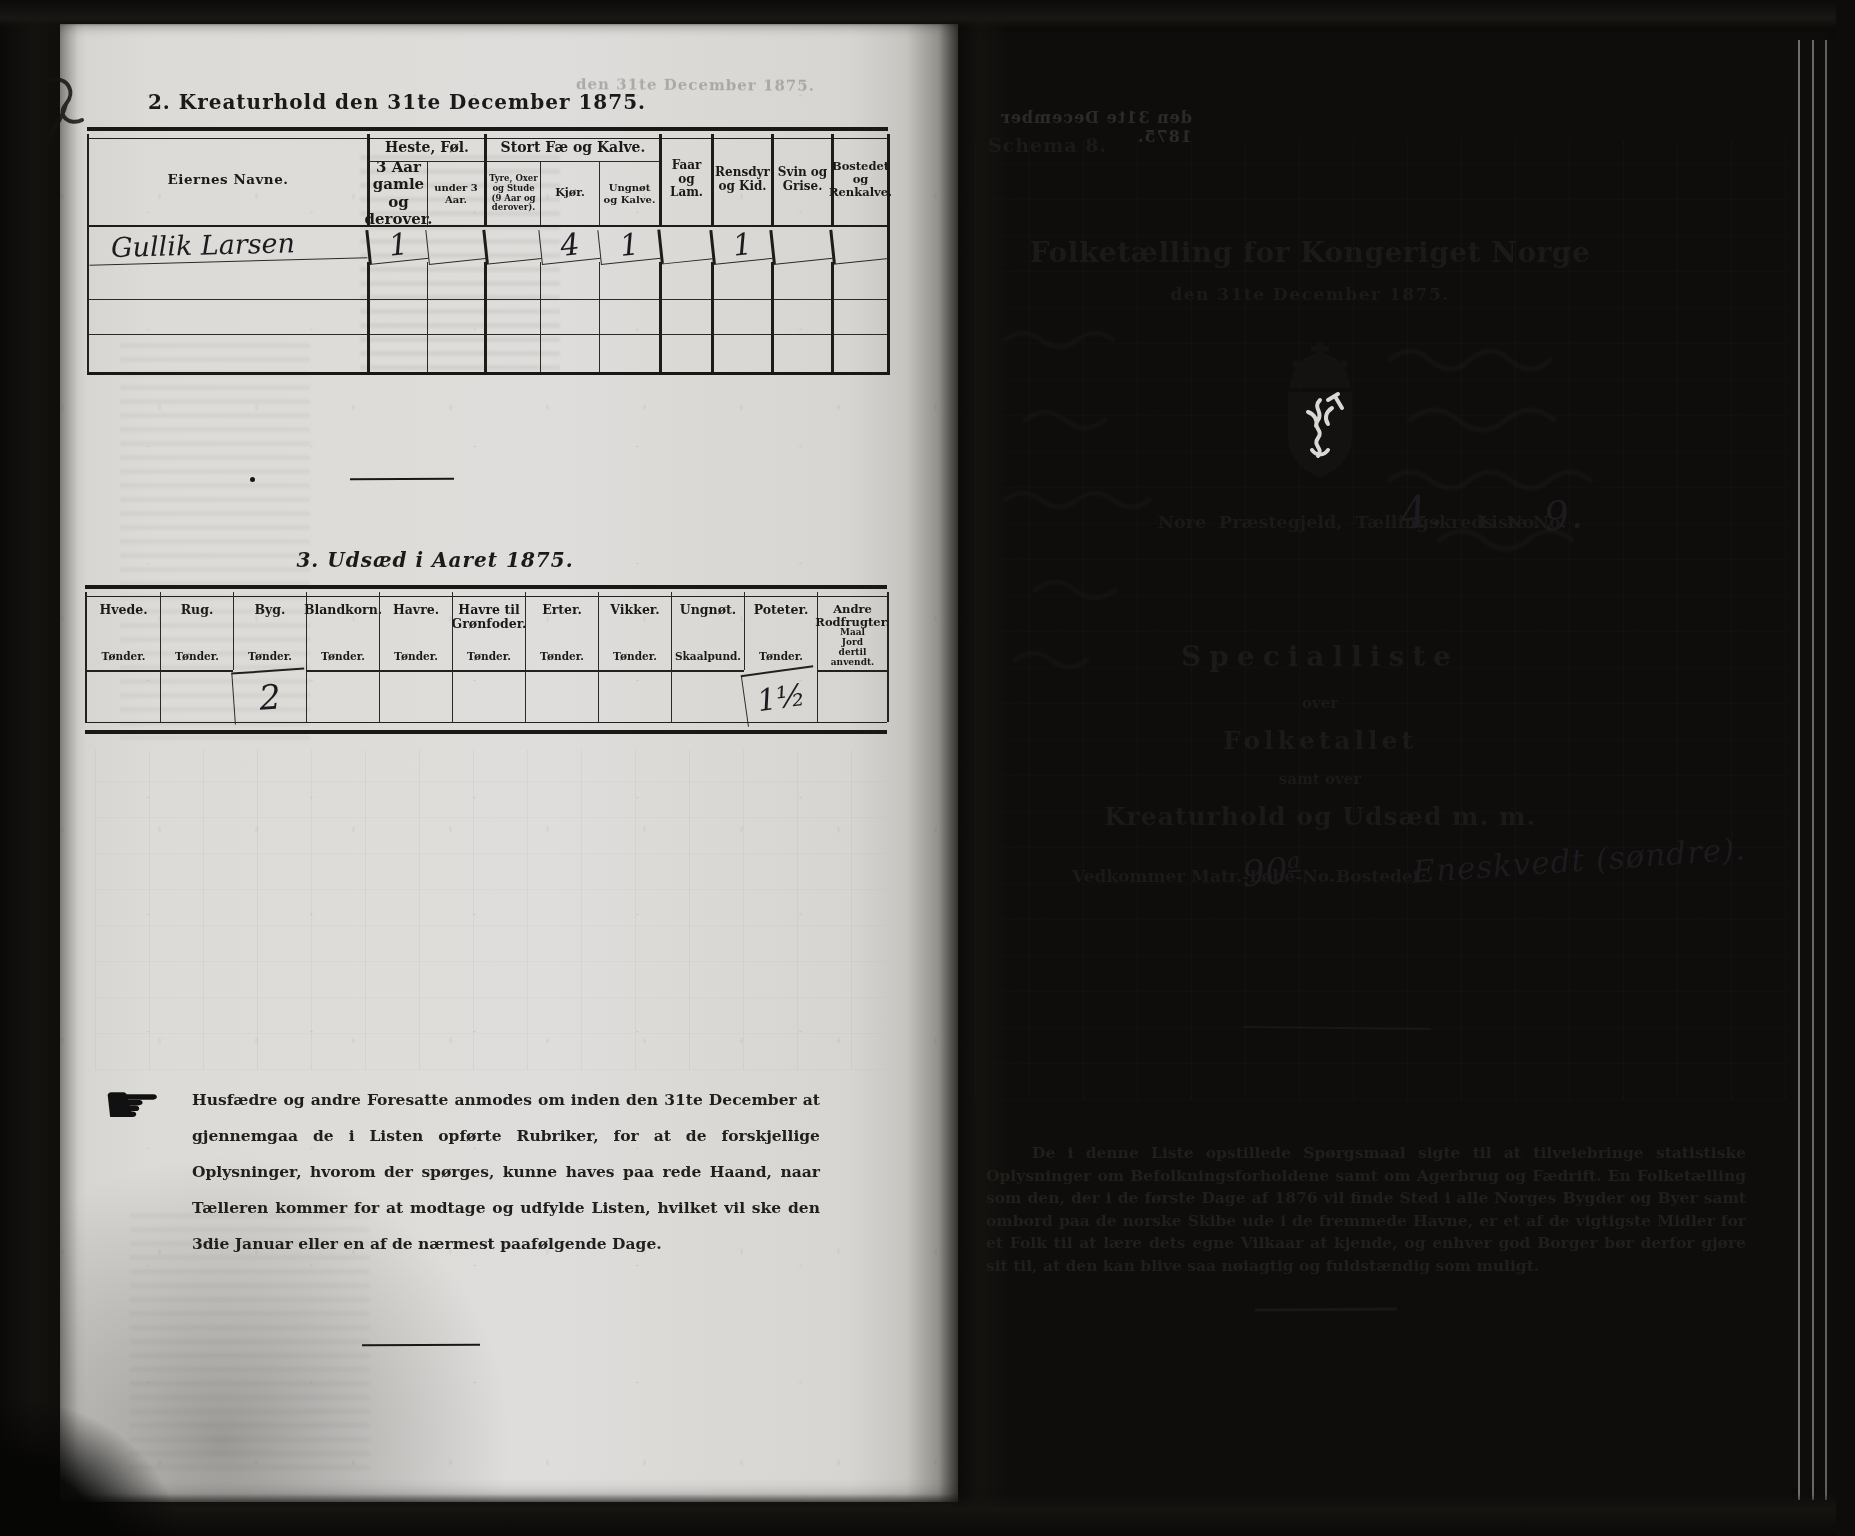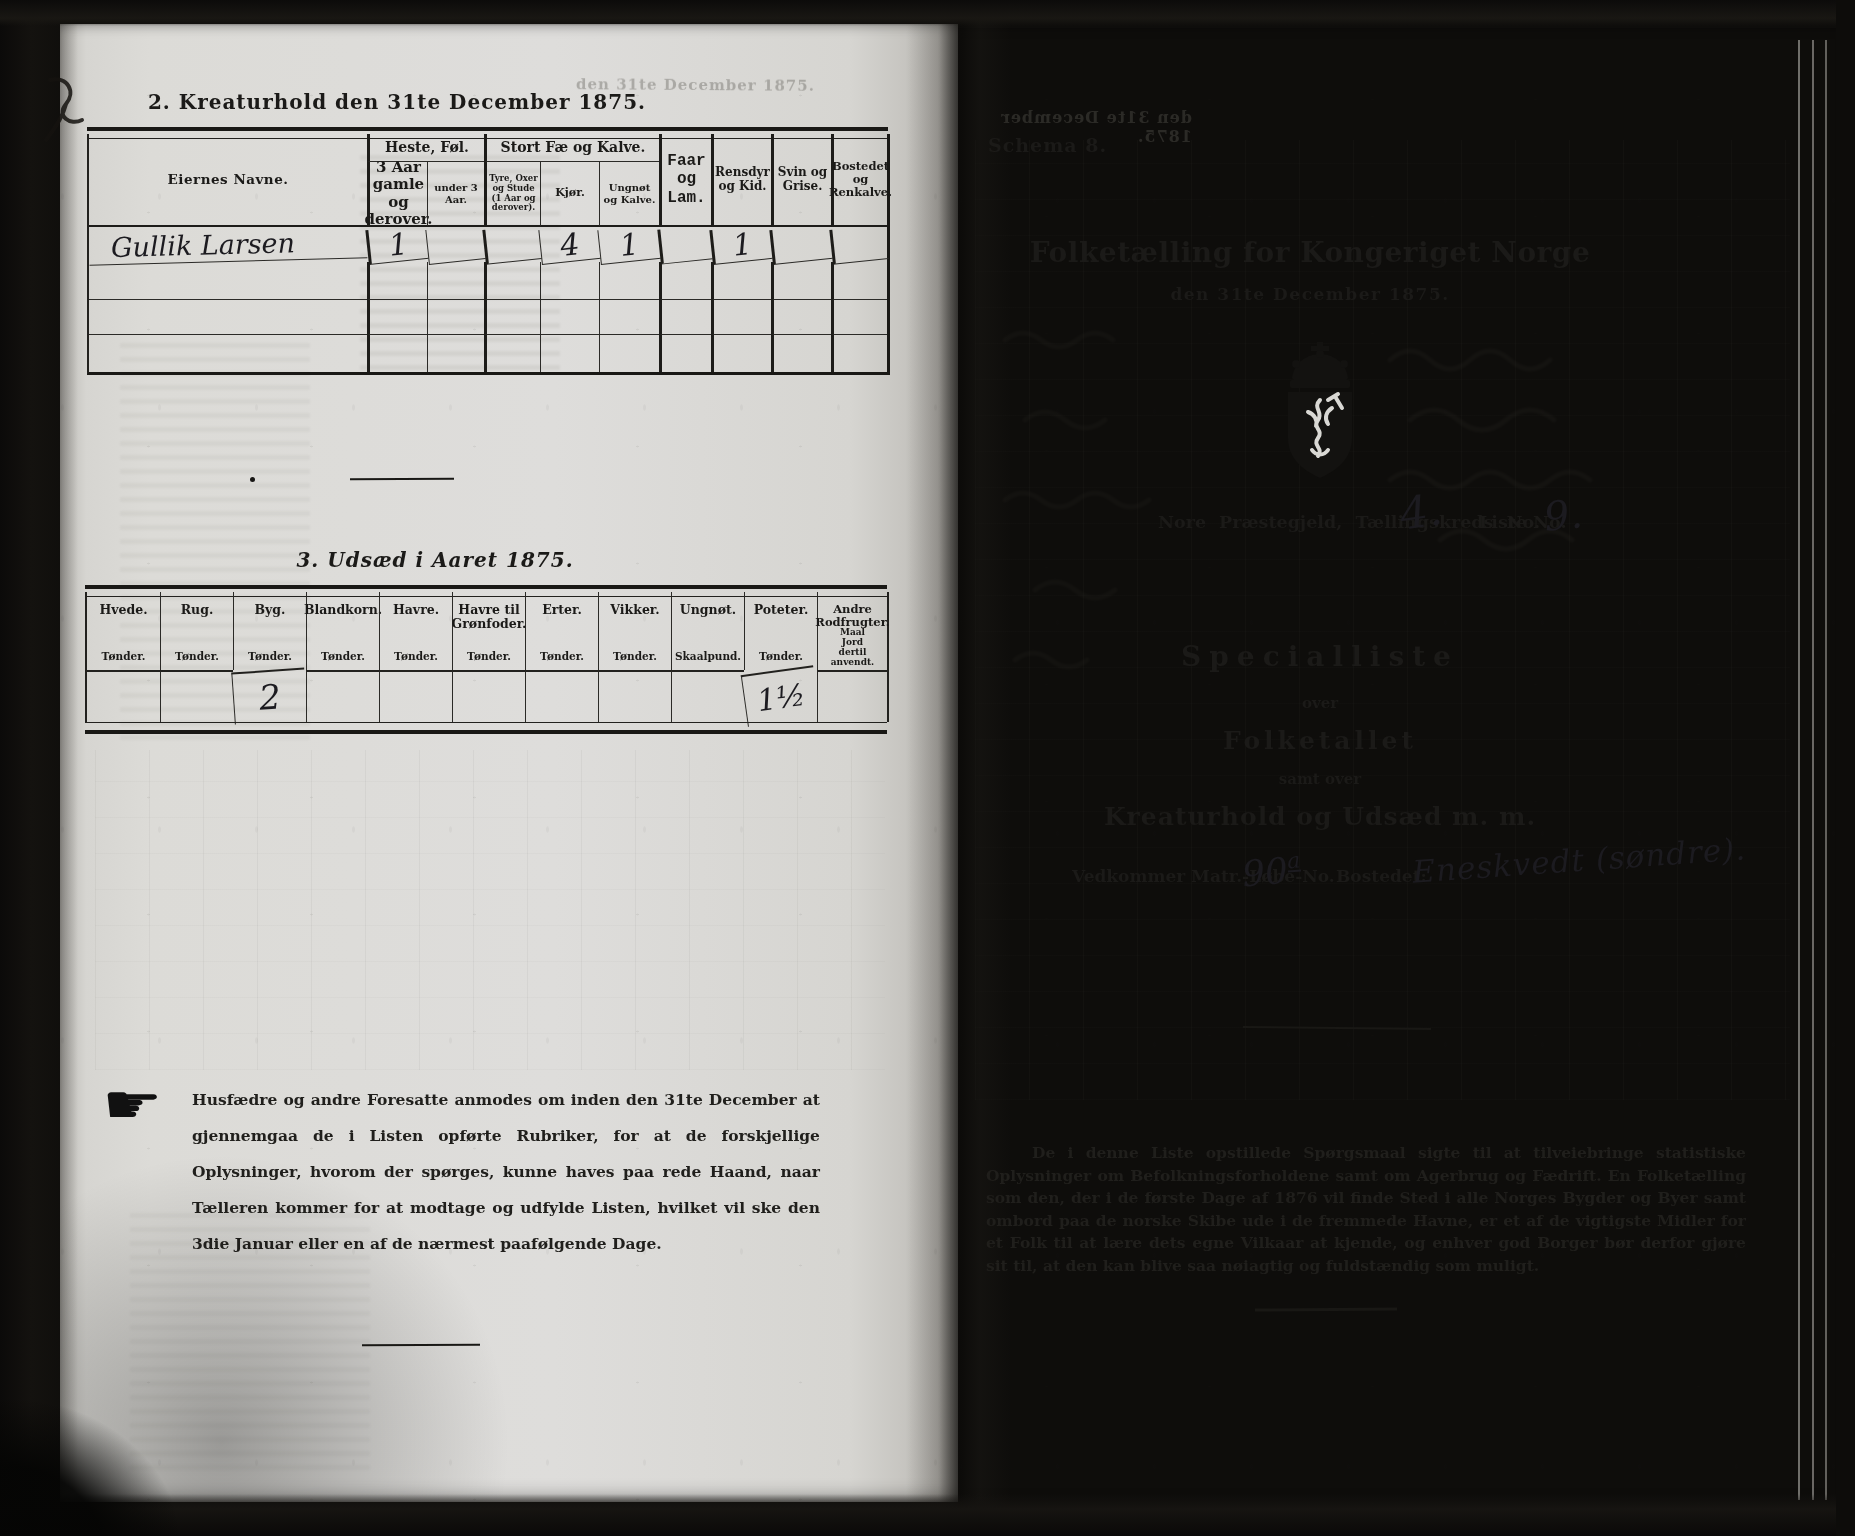--- a/index.html
+++ b/index.html
@@ -93,28 +93,28 @@
   <div class="bleed-txt abs" style="left:130px;top:1210px;width:240px;height:260px;opacity:.35;"></div>
 
   <div class="abs ctr b title2" style="left:87px;top:90px;width:620px;">2.  Kreaturhold den 31te December 1875.</div>
 
   <div class="abs dblrule" style="left:87px;top:127px;width:801px;"></div>
   <div id="t2" class="abs">
 
     <div class="h bb2" style="grid-area:1/1/3/2;font-size:13.5px;letter-spacing:.5px;">Eiernes Navne.</div>
     <div class="h bl3 bb1" style="grid-area:1/2/2/4;font-size:14px;">Heste, Føl.</div>
     <div class="h bl3 bb1" style="grid-area:1/4/2/7;font-size:14px;">Stort Fæ og Kalve.</div>
-    <div class="h bl3 bb2" style="grid-area:1/7/3/8;font-size:16px;font-family:Liberation Mono, monospace;">Faar og Lam.</div>
+    <div class="h bl3 bb2" style="grid-area:1/7/3/8;font-size:12px;">Faar og Lam.</div>
     <div class="h bl3 bb2" style="grid-area:1/8/3/9;font-size:12px;">Rensdyr og Kid.</div>
     <div class="h bl3 bb2" style="grid-area:1/9/3/10;font-size:12px;">Svin og Grise.</div>
     <div class="h bl3 bb2" style="grid-area:1/10/3/11;font-size:11.5px;">Bostedet og Renkalve.</div>
 
     <div class="h bl3 bb2" style="grid-area:2/2/3/3;font-size:15px;">3 Aar gamle og derover.</div>
     <div class="h bl1 bb2" style="grid-area:2/3/3/4;font-size:10px;">under 3 Aar.</div>
-    <div class="h bl3 bb2" style="grid-area:2/4/3/5;font-size:8.5px;">Tyre, Oxer og Stude (1 Aar og derover).</div>
+    <div class="h bl3 bb2" style="grid-area:2/4/3/5;font-size:8.5px;">Tyre, Oxer og Stude (9 Aar og derover).</div>
     <div class="h bl1 bb2" style="grid-area:2/5/3/6;font-size:11px;">Kjør.</div>
     <div class="h bl1 bb2" style="grid-area:2/6/3/7;font-size:10px;">Ungnøt og Kalve.</div>
 
     <div class="cell bb1 hw" style="grid-area:3/1/4/2;font-size:27px;justify-content:flex-start;padding-left:22px;transform:rotate(-1.5deg);">Gullik Larsen</div>
     <div class="cell bl3 bb1 hw hwnum" style="grid-area:3/2/4/3;">1</div>
     <div class="cell bl1 bb1 hw hwnum" style="grid-area:3/3/4/4;"></div>
     <div class="cell bl3 bb1 hw hwnum" style="grid-area:3/4/4/5;"></div>
     <div class="cell bl1 bb1 hw hwnum" style="grid-area:3/5/4/6;">4</div>
     <div class="cell bl1 bb1 hw hwnum" style="grid-area:3/6/4/7;">1</div>
     <div class="cell bl3 bb1 hw hwnum" style="grid-area:3/7/4/8;"></div>

